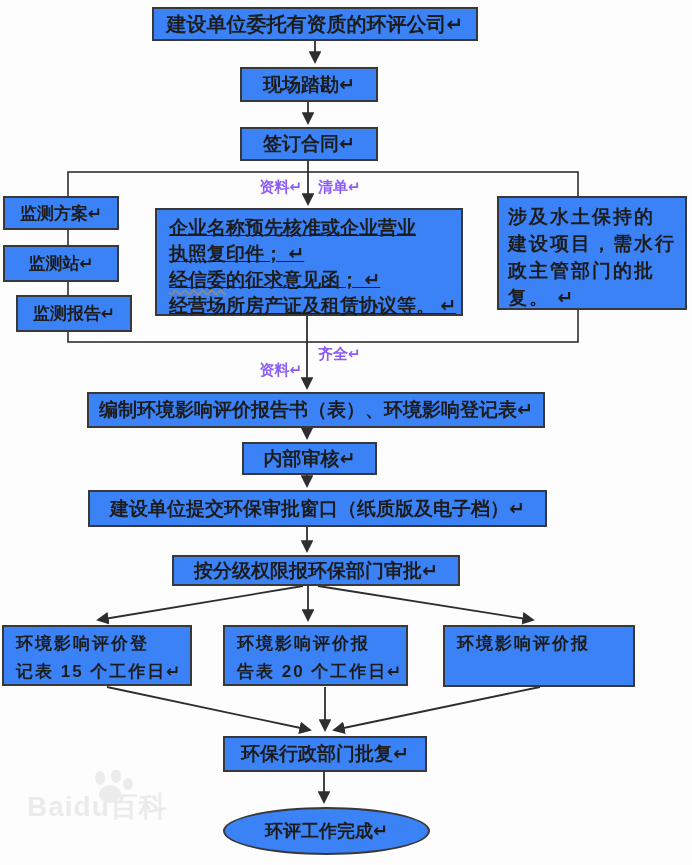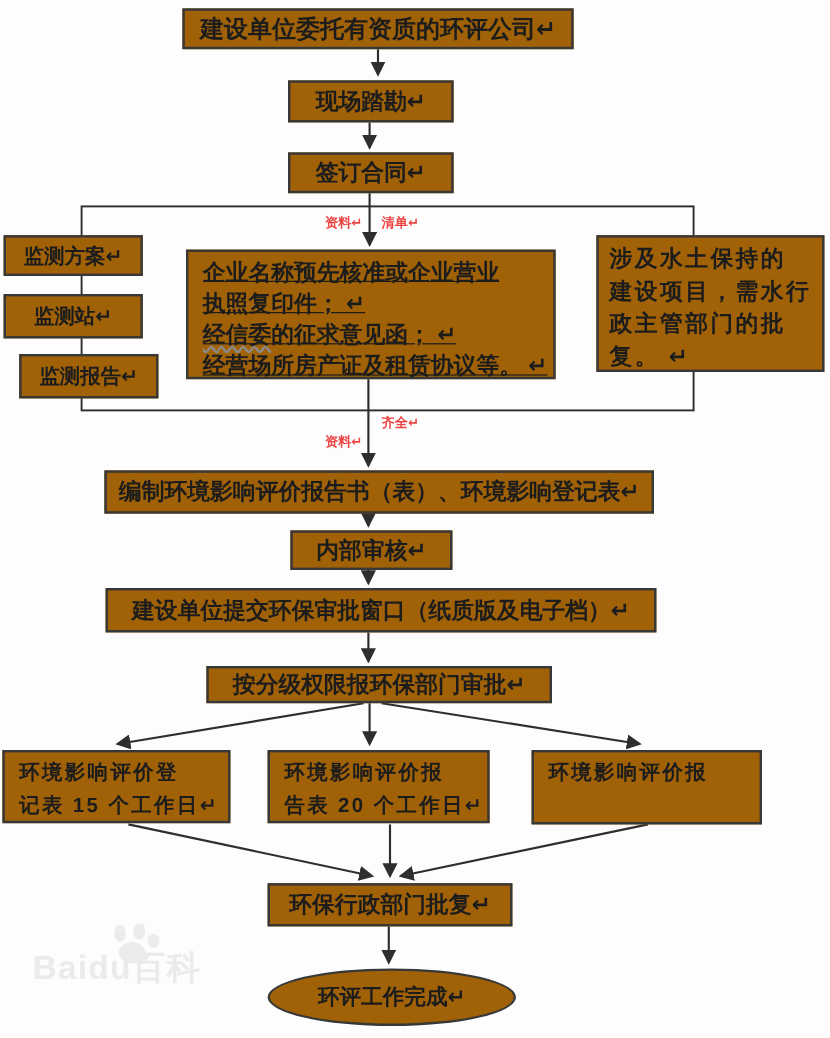--- a/index.html
+++ b/index.html
@@ -5,30 +5,30 @@
   html,body{margin:0;padding:0;}
   body{
     width:692px;height:865px;position:relative;overflow:hidden;
     background:#fdfdfd;
     font-family:"Liberation Sans","DejaVu Sans",sans-serif;
     color:#1c1c1c;
   }
   #stage{position:absolute;left:0;top:0;width:692px;height:865px;}
   #wires{position:absolute;left:0;top:0;z-index:1;}
   .node{
-    position:absolute;z-index:2;background:#a16207;
+    position:absolute;z-index:2;background:#3b82f6;
     border:2px solid #383838;box-sizing:border-box;
     font-weight:700;color:#1c1c1c;
     display:flex;align-items:center;justify-content:center;
     white-space:nowrap;
   }
   .multi{display:block;text-align:left;}
   .lbl{
-    position:absolute;z-index:2;font-weight:700;font-size:11px;
-    color:#ef4444;white-space:nowrap;
+    position:absolute;z-index:2;font-weight:700;font-size:15px;
+    color:#8b5cf6;white-space:nowrap;
   }
   .wavy{
     text-decoration-line:underline;
     text-decoration-style:wavy;
     text-decoration-color:#8a8a8a;
     text-underline-offset:3px;
   }
   .ell{border-radius:50%;}
   #watermark{
     position:absolute;z-index:0;left:27px;top:788px;

